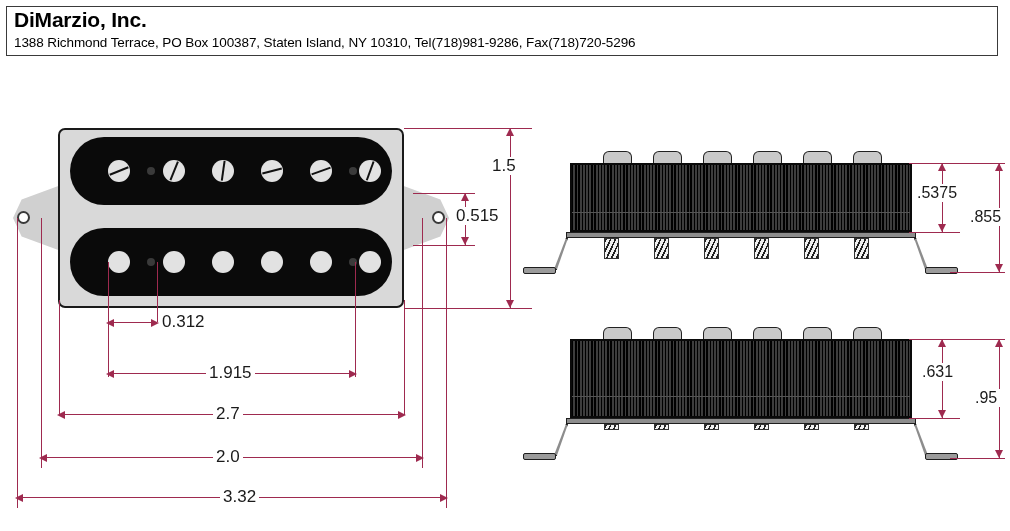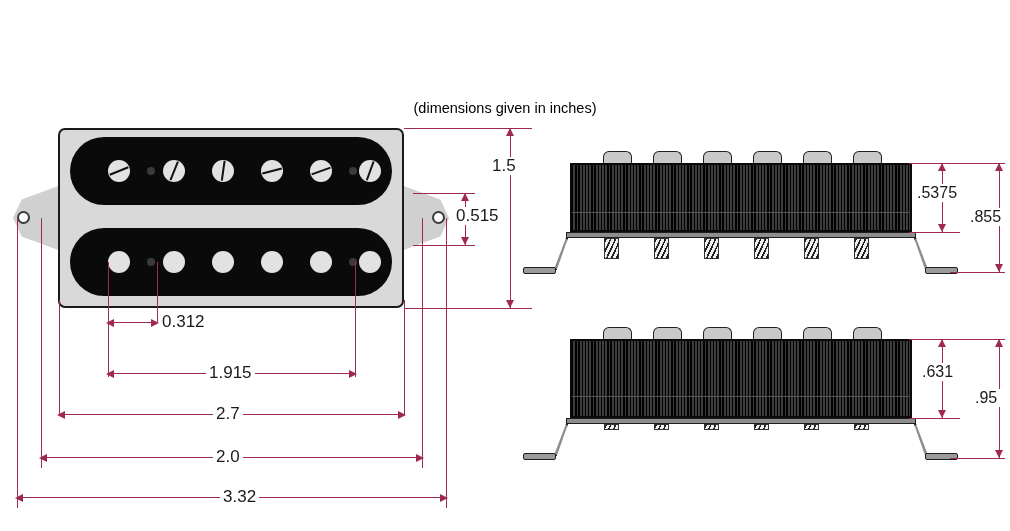--- a/index.html
+++ b/index.html
@@ -80,22 +80,25 @@
         box-sizing:border-box;}
   .sv-foot{position:absolute;background:#9b9b9b;border:1.5px solid #1e1e1e;
         border-radius:2px;box-sizing:border-box;}
   .sv-seam{position:absolute;background:#555;height:1px;}
 </style>
 </head>
 <body>
 
 <div id="root">
 
-
-  <div class="subtitle">(dimensions given in inches)</div>
+  <div class="hdr">
+    <div class="hdr-company">DiMarzio, Inc.</div>
+    <div class="hdr-addr">1388 Richmond Terrace, PO Box 100387, Staten Island, NY 10310, Tel(718)981-9286, Fax(718)720-5296</div>
+  </div>
+
 
   <div class="pickup">
 
     <div class="ear ear-l"></div>
     <div class="ear ear-r"></div>
     <div class="ear-hole" style="left:-41px;top:83px;"></div>
     <div class="ear-hole" style="left:374px;top:83px;"></div>
 
     <div class="pu-base"></div>
 

